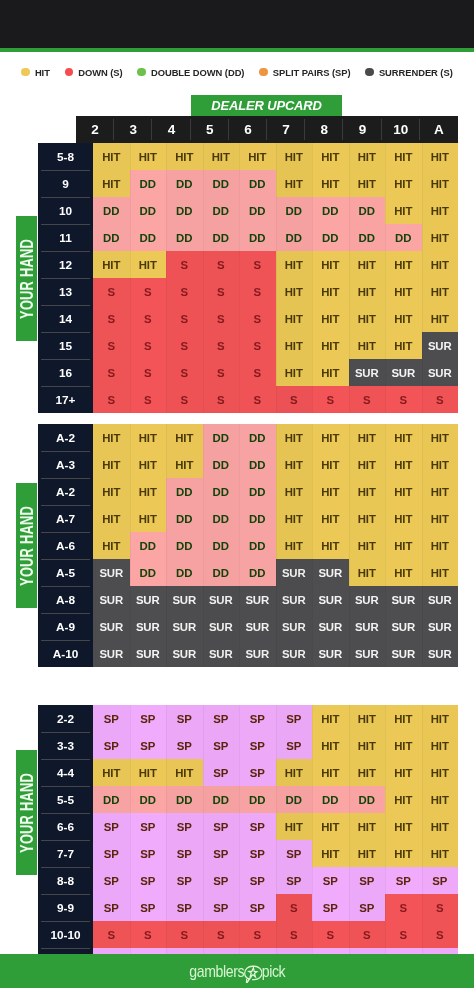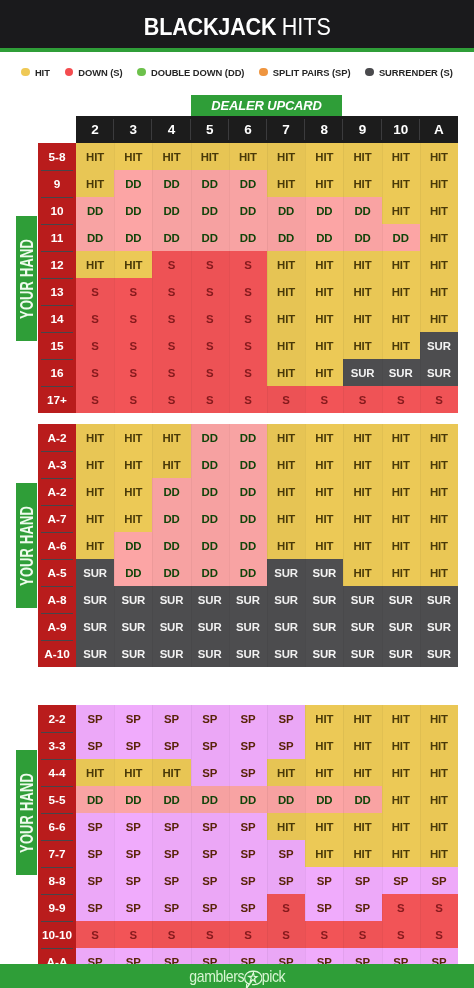--- a/index.html
+++ b/index.html
@@ -22,21 +22,21 @@
   .dealer-banner{position:absolute;left:191px;top:95px;width:151px;height:21px;background:#2f9e38;display:flex;align-items:center;justify-content:center;font-style:italic;}
   .dealer-banner span{color:#fff;font-size:13.5px;font-weight:bold;letter-spacing:-0.15px;transform:scaleX(0.96);}
   
   .colhdr{position:absolute;left:76px;top:116px;width:382px;height:27px;display:flex;background:#1c1c1c;}
   .colhdr div{flex:1;display:flex;align-items:center;justify-content:center;color:#fff;font-size:13.5px;font-weight:bold;position:relative;}
   .colhdr div::after{content:"";position:absolute;right:0;top:3px;bottom:3px;width:1px;background:#3b3b3d;}
   .colhdr div:last-child::after{display:none;}
   
   .section{position:absolute;left:38px;width:420px;}
   .row{display:flex;height:27px;}
-  .rl{width:38px;background:#b91c1c;display:flex;align-items:center;justify-content:center;color:#fff;font-weight:bold;font-size:11.8px;letter-spacing:0.0px;box-sizing:border-box;position:relative;}
+  .rl{width:55px;background:#0f172a;display:flex;align-items:center;justify-content:center;color:#fff;font-weight:bold;font-size:11.8px;letter-spacing:0.0px;box-sizing:border-box;position:relative;}
   .rl::before{content:"";position:absolute;left:3px;right:3px;top:0;height:1px;background:#46464a;}
   .row:first-child .rl::before{display:none;}
   .cells{display:flex;flex:1;}
   .cell{flex:1;display:flex;align-items:center;justify-content:center;font-size:11.4px;font-weight:bold;letter-spacing:-0.1px;position:relative;}
   .cell::after{content:"";position:absolute;left:0;top:0;bottom:0;width:1px;background:rgba(0,0,0,0.045);}
   .cell:first-child::after{display:none;}
   .cell:nth-child(1){filter:brightness(0.985);}
   .cell:nth-child(3){filter:brightness(0.982);}
   .cell:nth-child(4){filter:brightness(0.978);}
   .cell:nth-child(5){filter:brightness(0.986);}
@@ -45,37 +45,31 @@
   .cell:nth-child(10){filter:brightness(0.99);}
   .c-hit{background:#ecc956;color:#4a3a08;}
   .c-s{background:#f25457;color:#871a1d;}
   .c-dd{background:#fca5a5;color:#104408;}
   .c-sp{background:#f0abfc;color:#5a2408;}
   .c-sur{background:#4e4e50;color:#f5f5f5;}
   
   .tab{position:absolute;left:16px;width:21px;background:#2f9e38;}
   .tab span{position:absolute;left:50%;top:50%;transform:translate(-50%,-50%) rotate(-90deg) scaleX(0.73);color:#eefbed;font-size:17.6px;font-weight:bold;letter-spacing:0.3px;white-space:nowrap;}
   
-  .footer{position:absolute;left:0;bottom:0;width:474px;height:24px;background:#2f9e38;display:flex;align-items:center;justify-content:center;}
+  .footer{position:absolute;left:0;bottom:0;width:474px;height:34px;background:#2f9e38;display:flex;align-items:center;justify-content:center;}
   .logo{display:flex;align-items:center;color:#d7f5d2;font-size:16.2px;letter-spacing:-0.4px;height:22px;transform:scaleX(0.87);}
   .logo span{line-height:1;display:block;}
   .logo .bubble{display:block;width:21.5px;height:21.5px;margin:0 -0.8px;position:relative;top:1.6px;flex:none;}
 </style>
 </head>
 <body>
 
 <div class="page">
   <div class="header"></div>
   <div class="header-rule"></div>
-  <div class="title">
-    <div class="title-inner">
-      <span class="title-b">BLACKJACK</span>
-      <span class="title-l">HITS</span>
-    </div>
-  </div>
   <div class="legend">
       <div class="lg-item">
         <span class="lg-dot" style="background:#efc956"></span>
         <span class="lg-text">HIT</span>
       </div>
       <div class="lg-item">
         <span class="lg-dot" style="background:#f44c4f"></span>
         <span class="lg-text">DOWN (S)</span>
       </div>
       <div class="lg-item">

